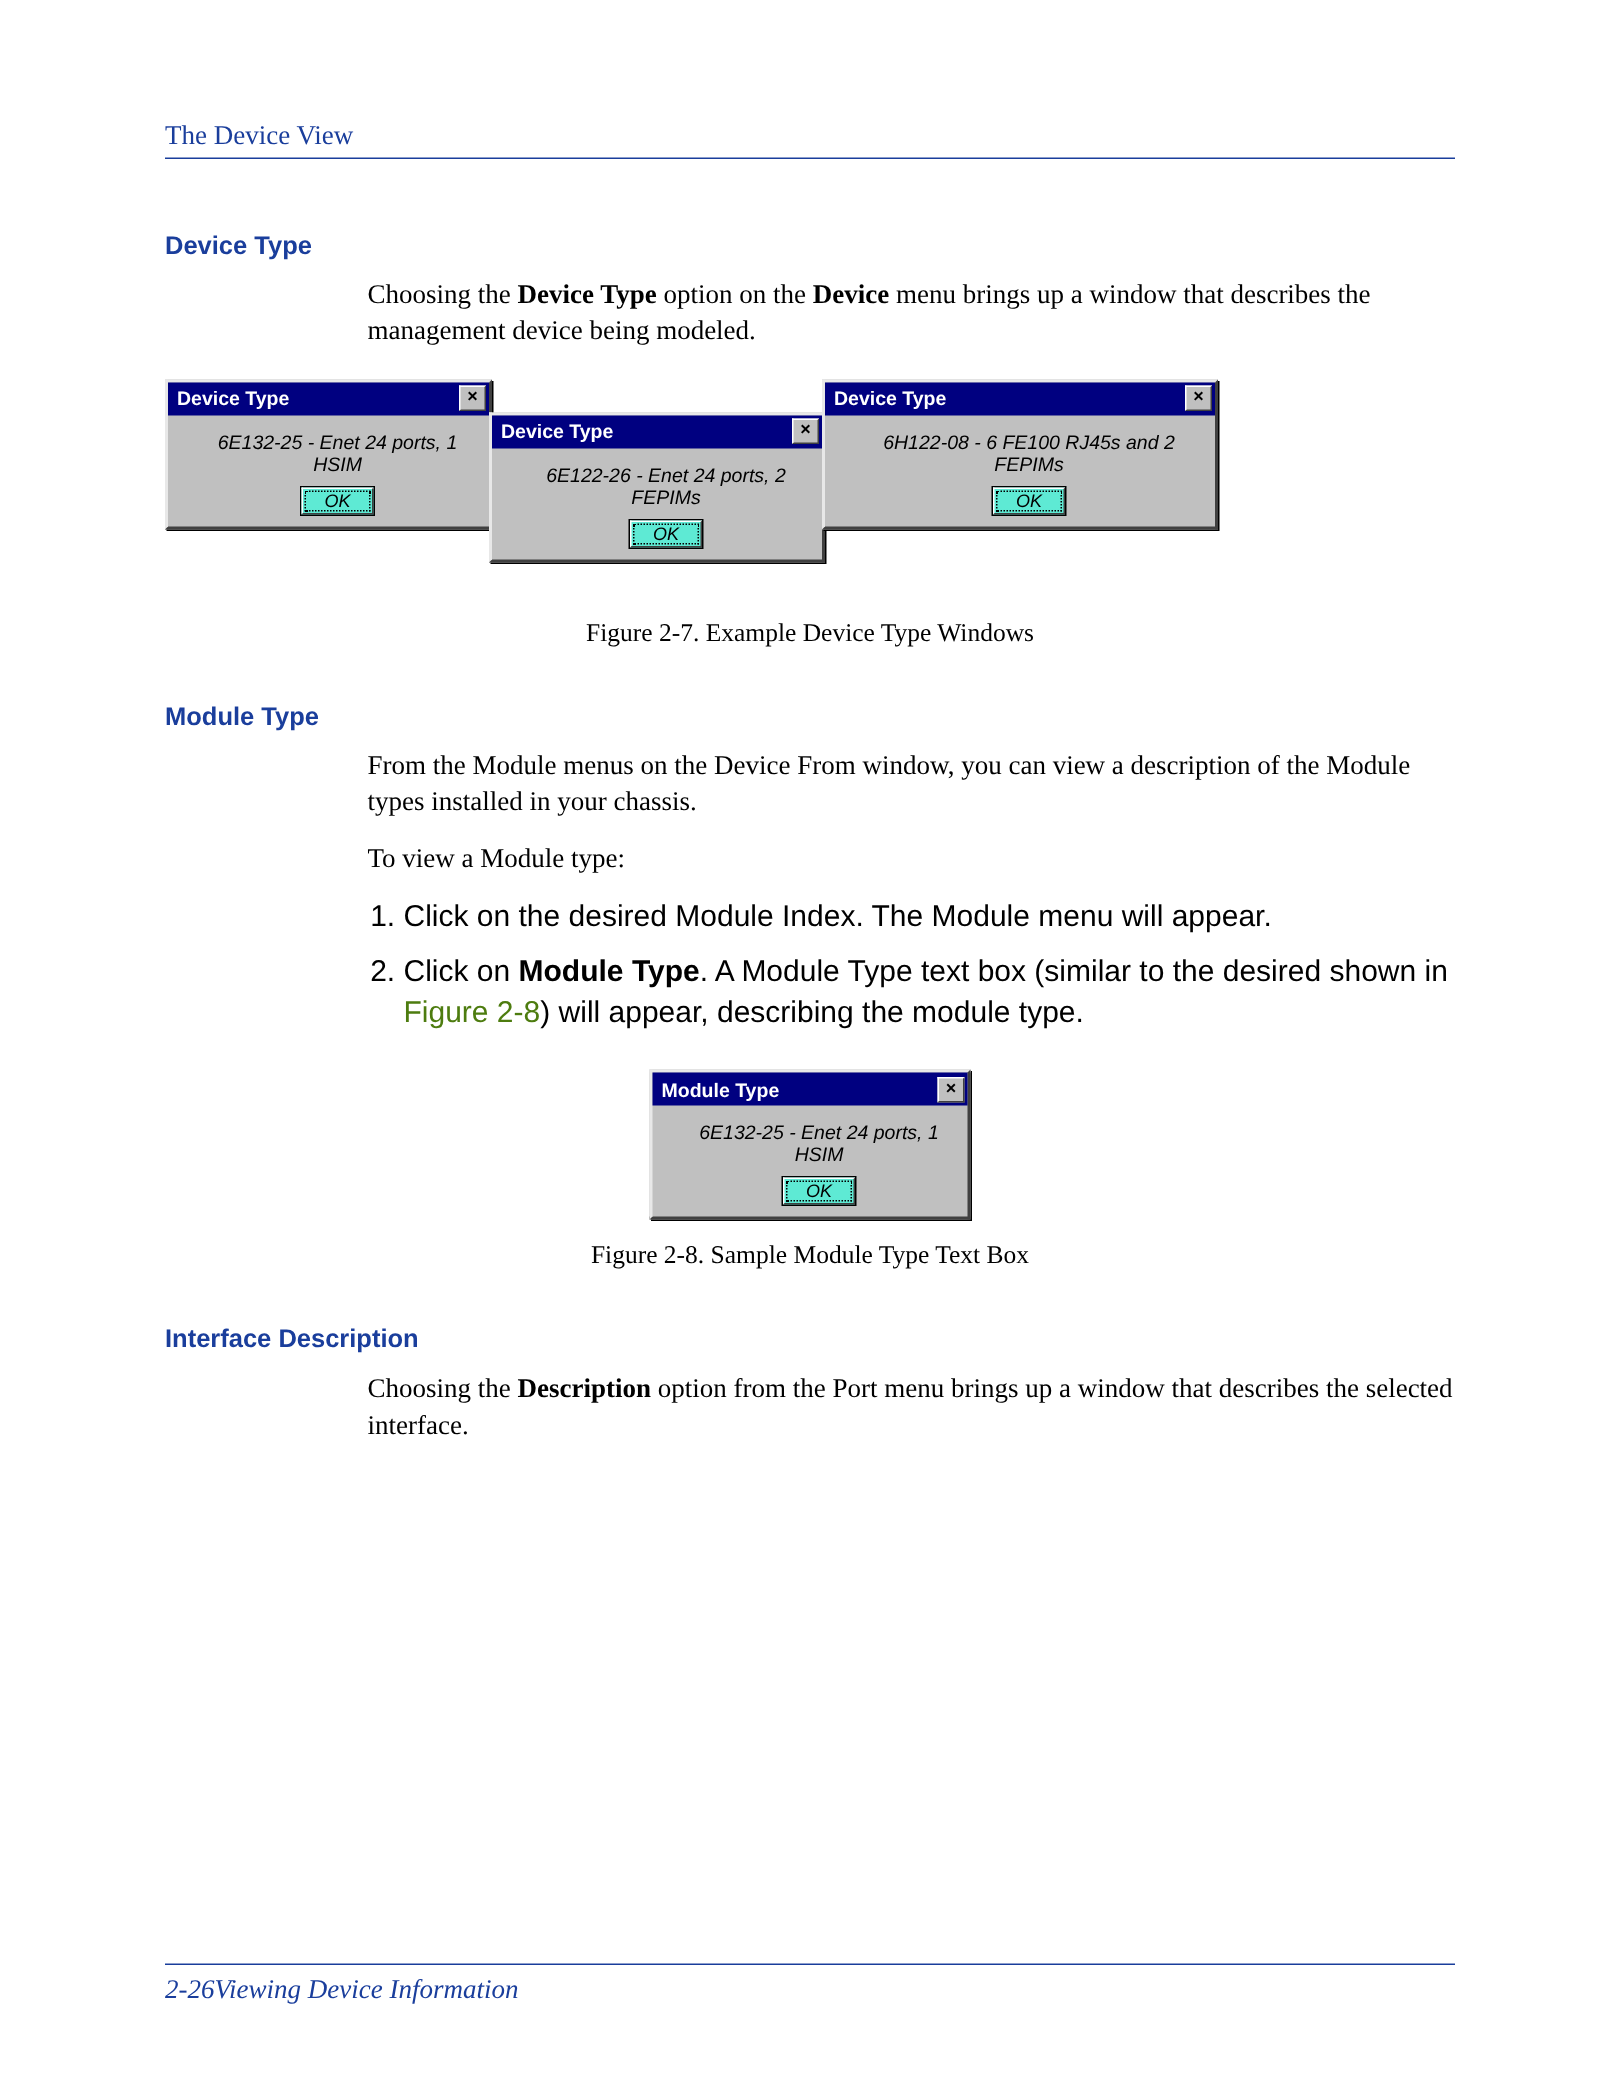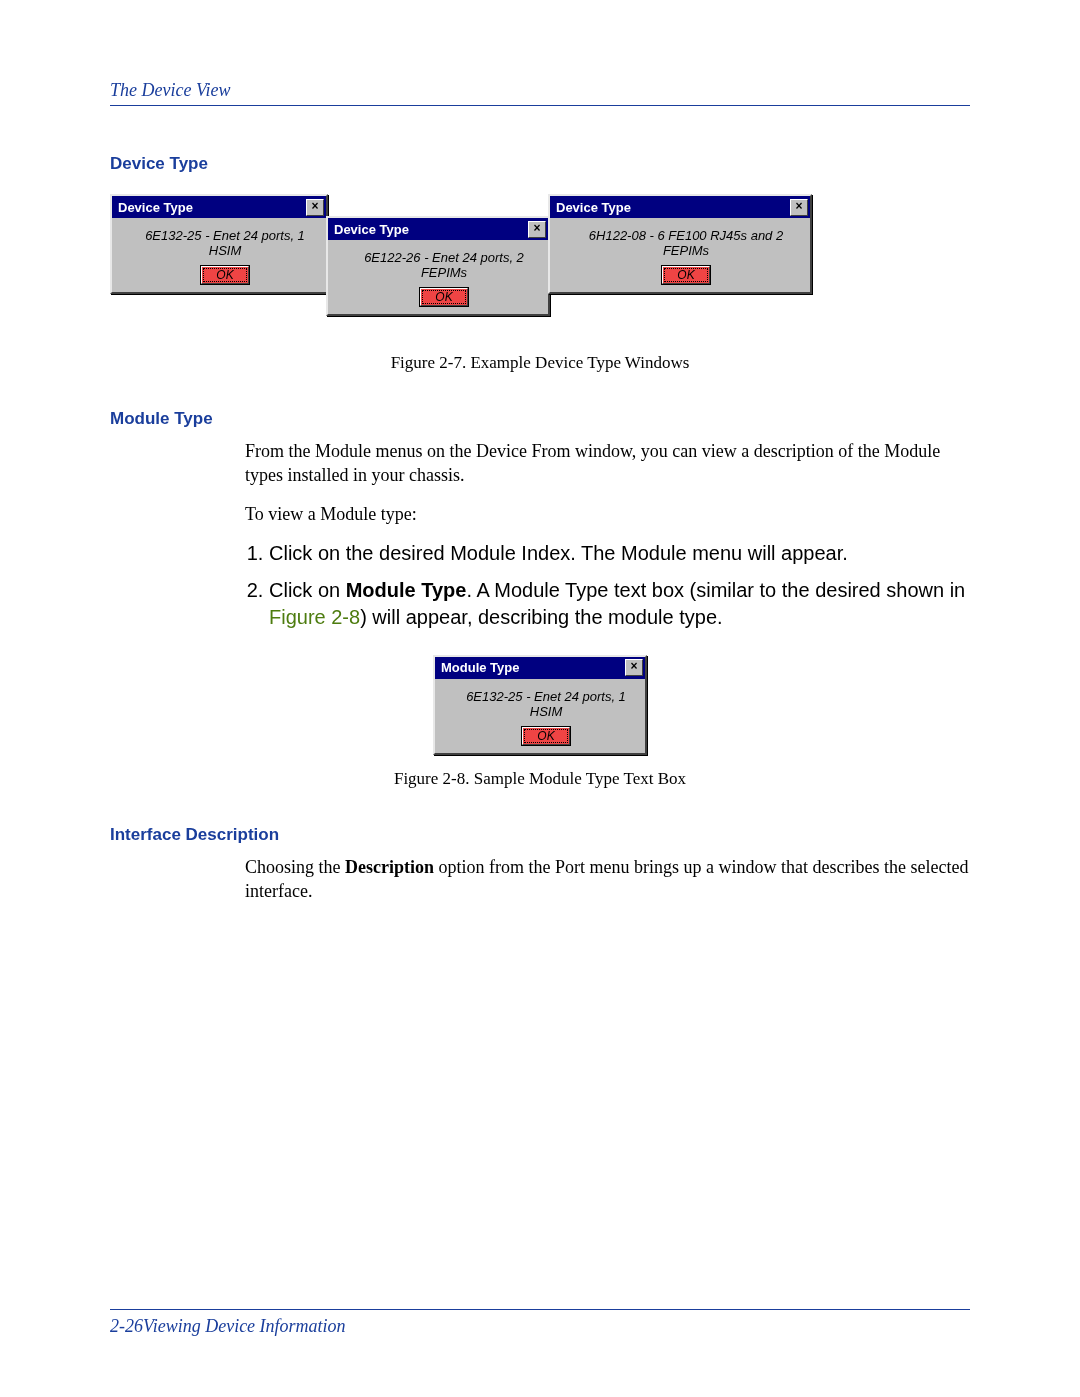--- a/index.html
+++ b/index.html
@@ -11,21 +11,20 @@
     color: #000;
     position: relative;
   }
   .page {
     padding: 80px 110px 60px 110px;
     box-sizing: border-box;
     height: 100%;
     position: relative;
   }
   .hdr-title {
-    font-style: italic;
     color: #1a3e9c;
     font-size: 18px;
     margin-bottom: 4px;
   }
   .hdr-rule {
     border: none;
     border-top: 1.5px solid #1a3e9c;
     margin: 0 0 48px 0;
   }
   .section-heading {
@@ -101,21 +100,21 @@
   .dlg .content {
     padding: 10px 10px 8px 22px;
     font-family: "MS Sans Serif", Arial, sans-serif;
     font-size: 13px;
     text-align: center;
     font-style: italic;
   }
   .dlg .okwrap { text-align: center; margin-top: 8px; }
   .dlg .okbtn {
     display: inline-block;
-    background: #ef4444;
+    background: #5eead4;
     border-top: 1px solid #fff;
     border-left: 1px solid #fff;
     border-right: 1px solid #404040;
     border-bottom: 1px solid #404040;
     padding: 1px 14px;
     font-family: "MS Sans Serif", Arial, sans-serif;
     font-size: 12px;
     outline: 1px dotted #000;
     outline-offset: -3px;
     box-shadow: 0 0 0 1px #000;
@@ -155,20 +154,25 @@
   }
 </style>
 </head>
 <body>
 
 <div class="page">
   <div class="hdr-title">The Device View</div>
   <hr class="hdr-rule">
 
   <div class="section-heading">Device Type</div>
+  <div class="body-block">
+    <p class="body-p">
+      <span>Choosing the </span><b>Device Type</b><span> option on the </span><b>Device</b><span> menu brings up a window that describes the management device being modeled.</span>
+    </p>
+  </div>
 
   <div class="fig27">
     <div class="dlg dlg1">
       <div class="titlebar">
         <span>Device Type</span>
         <span class="closebtn">×</span>
       </div>
       <div class="content">
         <div>6E132-25 - Enet 24 ports, 1 HSIM</div>
         <div class="okwrap"><span class="okbtn">OK</span></div>

